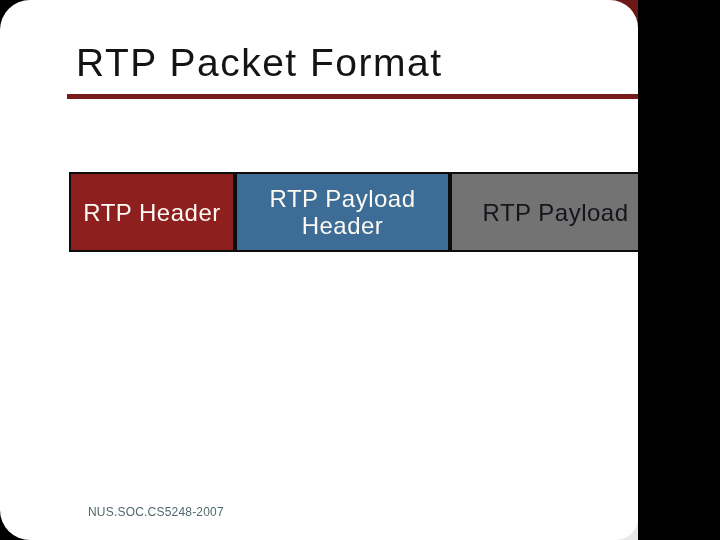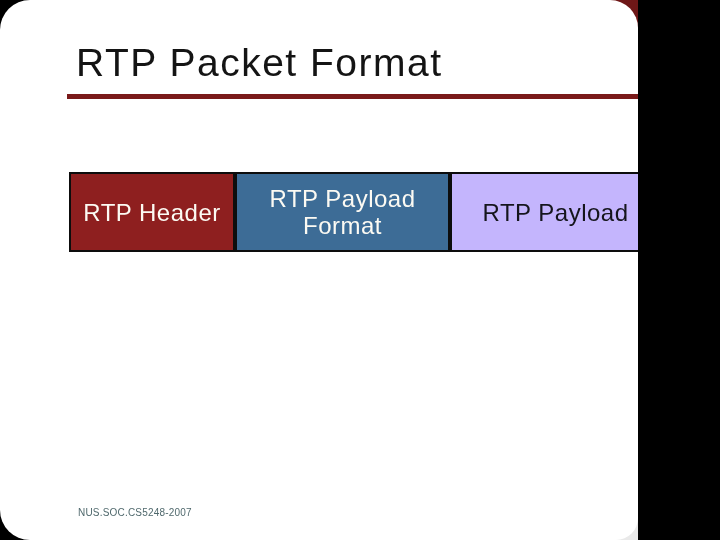--- a/index.html
+++ b/index.html
@@ -75,23 +75,23 @@
     line-height: 27px;
     letter-spacing: 0.5px;
     padding: 0 8px;
   }
   .pkt-box.b0 { width: 166px; }
   .pkt-box.b1 { width: 215px; }
   .pkt-box.b2 { width: 211px; }
 
   .footer {
     position: absolute;
-    left: 78px;
+    left: 88px;
     top: 508px;
-    font-size: 10px;
+    font-size: 12px;
     line-height: 9.5px;
     letter-spacing: 0.2px;
     color: #50696d;
     z-index: 2;
     white-space: nowrap;
   }
 </style>
 </head>
 <body>
 
@@ -103,21 +103,21 @@
   <div class="corner br" style="background-color: rgb(233, 233, 233);"></div>
 
   <div class="card" style="background-color: rgb(255, 255, 255);"></div>
 
   <h1 class="slide-title" style="color: rgb(20, 20, 20);">RTP Packet Format</h1>
 
   <div class="title-rule" style="background-color: rgb(122, 26, 26);"></div>
 
   <div class="diagram">
     <div class="pkt-box b0" style="background-color: rgb(142, 31, 31); color: rgb(252, 250, 243);">RTP Header</div>
-    <div class="pkt-box b1" style="background-color: rgb(61, 108, 150); color: rgb(252, 250, 243);">RTP Payload Format</div>
-    <div class="pkt-box b2" style="background-color: #c4b5fd; color: rgb(21, 21, 28);">RTP Payload</div>
+    <div class="pkt-box b1" style="background-color: rgb(61, 108, 150); color: rgb(252, 250, 243);">RTP Payload Header</div>
+    <div class="pkt-box b2" style="background-color: #737373; color: rgb(21, 21, 28);">RTP Payload</div>
   </div>
 
   <div class="footer" style="color: rgb(80, 105, 109);">
     <div>NUS.SOC.CS5248-2007</div>
   </div>
 
 </div>
 
 </body></html>

